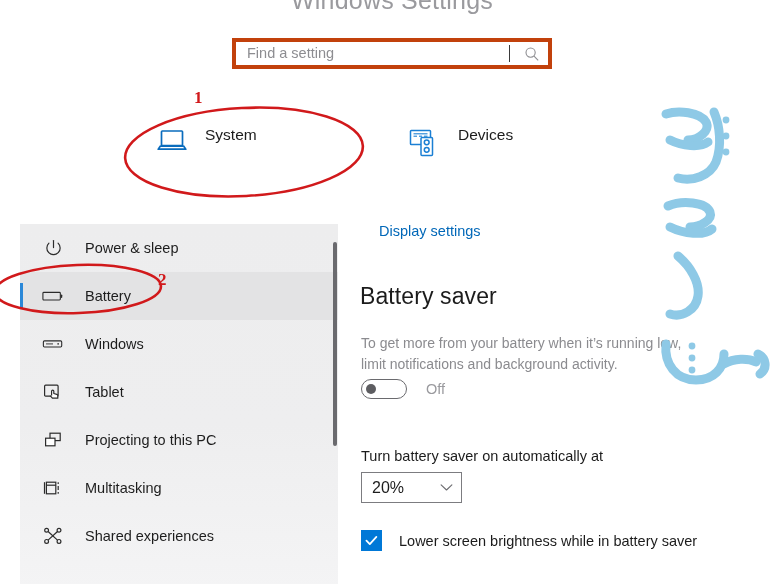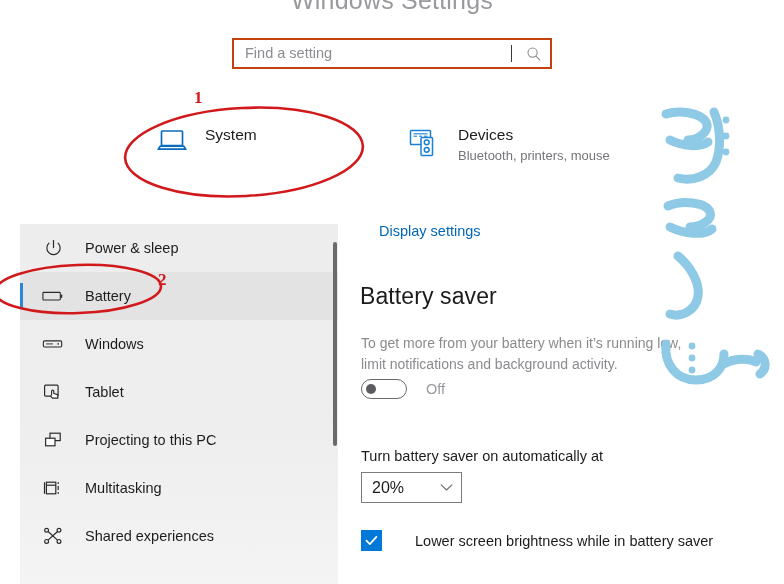--- a/index.html
+++ b/index.html
@@ -34,21 +34,21 @@
   }
 
   
   .search-box {
     position: absolute;
     left: 232px;
     top: 38px;
     width: 320px;
     height: 31px;
     background: #ffffff;
-    border: 2px solid #c2410c;
+    border: 4px solid #c2410c;
     display: flex;
     align-items: center;
     padding: 0 8px 0 11px;
   }
   .search-placeholder {
     flex: 1;
     font-size: 14.5px;
     color: #8d8d91;
     line-height: 1;
   }
@@ -224,21 +224,20 @@
     color: #1c1c1c;
   }
   .chevron { width: 13px; height: 9px; display:block; }
 
   .checkbox-row {
     position: absolute;
     left: 361px;
     top: 530px;
     display: flex;
     align-items: center;
-    gap: 16px;
   }
   .checkbox {
     width: 21px; height: 21px;
     background: #0078d7;
     display: flex;
     align-items: center;
     justify-content: center;
     cursor: pointer;
     flex: 0 0 21px;
   }
@@ -317,21 +316,20 @@
           <line x1="11" y1="8.2" x2="14" y2="8.2"></line>
           <line x1="16" y1="8.2" x2="19.5" y2="8.2"></line>
         </g>
         <rect x="13" y="9.5" width="11.5" height="18" rx="1" fill="#ffffff"></rect>
         <circle cx="18.7" cy="14.3" r="2.4"></circle>
         <circle cx="18.7" cy="21.8" r="2.4"></circle>
       </svg>
     </div>
     <div class="tile-text">
       <div class="tile-title">Devices</div>
-      <div class="tile-sub">Bluetooth, printers, mouse</div>
     </div>
   </div>
 
   <div class="sidebar">
 
     <div class="sb-item">
       <span class="sb-icon">
         <svg width="19" height="19" viewBox="0 0 20 20" fill="none" stroke="#2b2b2b" stroke-width="1.25">
           <path d="M5.2 4.4a7 7 0 1 0 9.6 0" stroke-linecap="round"></path>
           <line x1="10" y1="1.6" x2="10" y2="9" stroke-linecap="round"></line>

